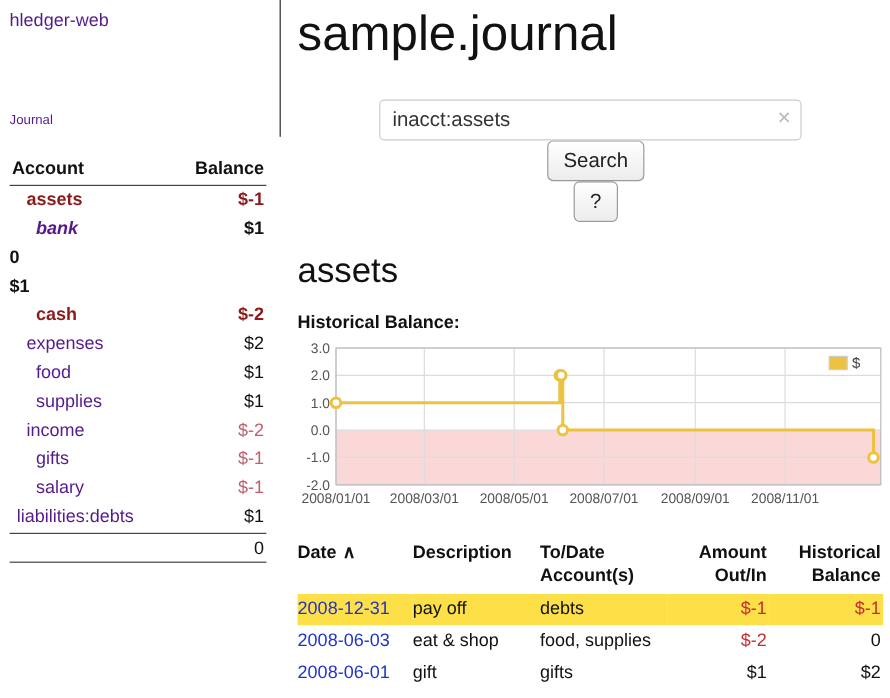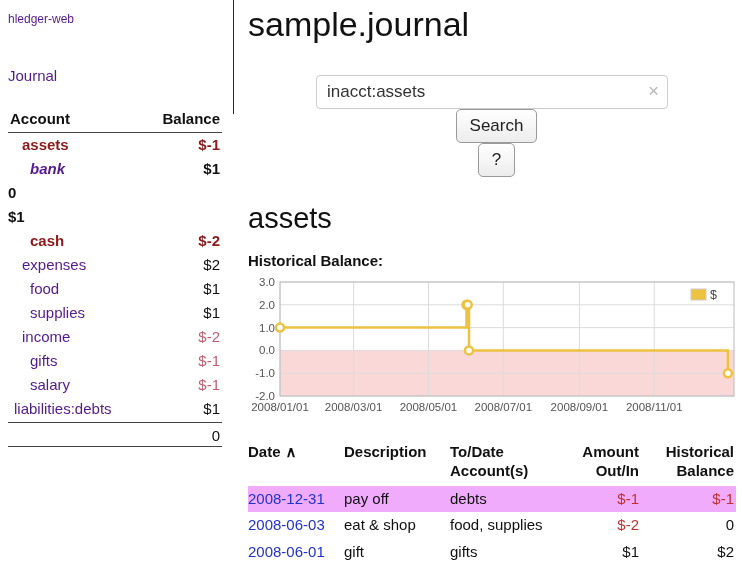--- a/index.html
+++ b/index.html
@@ -11,49 +11,49 @@
   }
   a { text-decoration: none; cursor: pointer; }
   .purple { color: #551a8b; }
   .maroon { color: #8b1a1a; }
   .rose   { color: #bf5f6f; }
   .black  { color: #111; }
   .bold   { font-weight: bold; }
 
   
   .sidebar { position: absolute; left: 0; top: 0; width: 233px; padding: 9px 0 0 8px; }
-  .app-title { font-size: 12px; display: inline-block; }
-  .journal-link { display: block; margin-top: 41px; font-size: 15px; }
+  .app-title { font-size: 15px; display: inline-block; }
+  .journal-link { display: block; margin-top: 68px; font-size: 11px; }
   .acct-table { margin-top: 24px; width: 214px; }
   .acct-header { display: flex; justify-content: space-between; padding: 2px 2px 5px 2px; border-bottom: 1px solid #444; font-weight: bold; }
   .acct-row { display: flex; justify-content: space-between; height: 24px; line-height: 24px; }
   .acct-row .acct-bal { padding-right: 2px; }
   .acct-total { border-top: 1px solid #444; border-bottom: 1px solid #444; text-align: right; height: 25px; line-height: 25px; padding-right: 2px; margin-top: 1px; }
   .divider { position: absolute; left: 233px; top: 0; width: 1px; height: 114px; background: #2a2a2a; }
 
   
   .main { position: absolute; left: 248px; top: 0; width: 488px; }
-  .page-title { font-size: 34px; font-weight: normal; margin: 5px 0 0 0; }
+  .page-title { font-size: 41px; font-weight: normal; margin: 5px 0 0 0; }
   .search-row { display: flex; align-items: center; margin-top: 31px; flex-direction: column; }
   .search-box { position: relative; width: 352px; display: inline-block; }
   .search-input { width: 352px; height: 34px; border: 1px solid #ccc; border-radius: 4px; padding: 0 30px 0 10px; font-size: 17px; color: #333; font-family: inherit; background: #fff; }
   .clear-icon { position: absolute; right: 9px; top: 5px; font-size: 19px; color: #b9b9b9; }
   .btn { margin-left: 9px; font-family: inherit; font-size: 17px; color: #222;
          background: linear-gradient(#ffffff, #ececec); border: 1px solid #9a9a9a; border-radius: 5px; padding: 6px 13px; cursor: pointer; }
   .account-heading { font-size: 29px; font-weight: normal; margin: 25px 0 0 0; }
   .chart-label { font-weight: bold; margin-top: 17px; }
   .chart-wrap { margin-top: 7px; }
   svg text { font-family: "Liberation Sans", sans-serif; }
 
   
   table.register { border-collapse: collapse; table-layout: fixed; width: 488px; margin-top: 12px; }
   .register th { font-weight: bold; vertical-align: top; text-align: left; padding: 2px 6px 5px 0; line-height: 1.25; }
   .register th.num, .register td.num { text-align: right; padding-right: 2px; }
   .register td { vertical-align: top; padding: 4px 6px 4px 0; line-height: 1.25; }
-  tr.shaded { background: #f0abfc; }
+  tr.shaded { background: #fde047; }
   .date-link { color: #2233cc; white-space: nowrap; }
   .neg { color: #c03030; }
   .sort-icon { font-weight: bold; margin-left: 5px; }
 </style>
 </head>
 <body>
 
 <div class="sidebar">
   <a href="#" class="app-title purple">hledger-web</a>
   <a href="#" class="journal-link purple">Journal</a>

